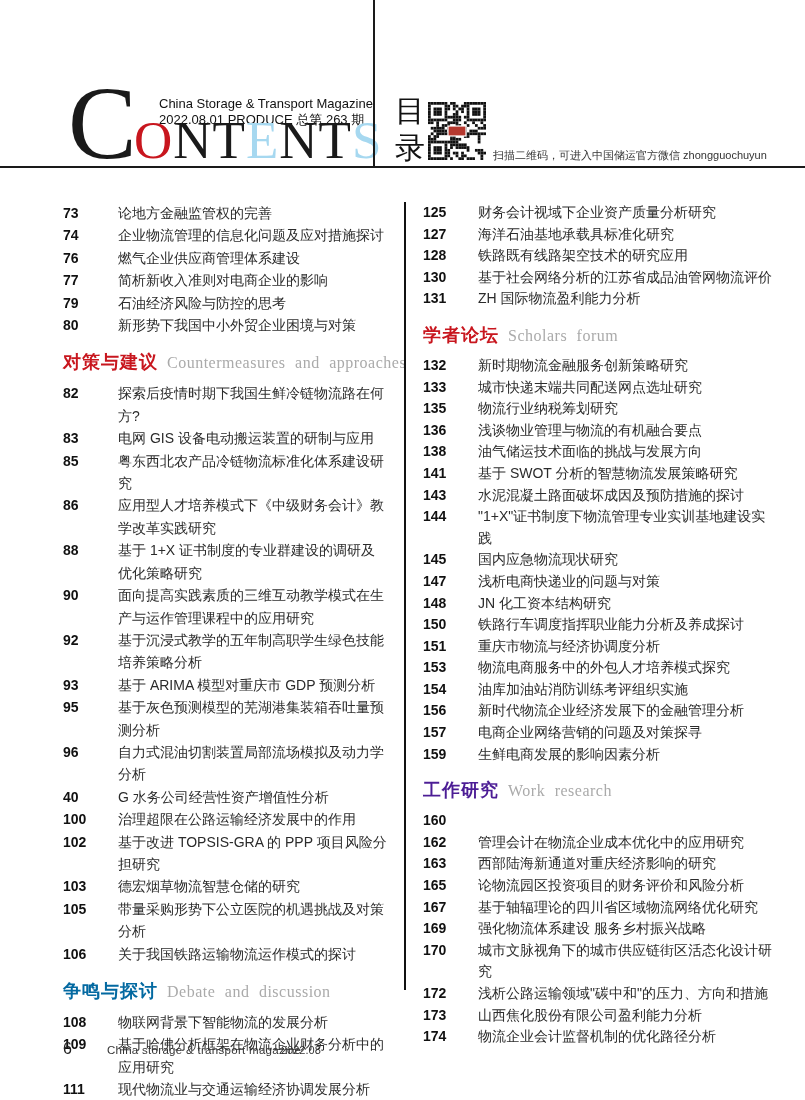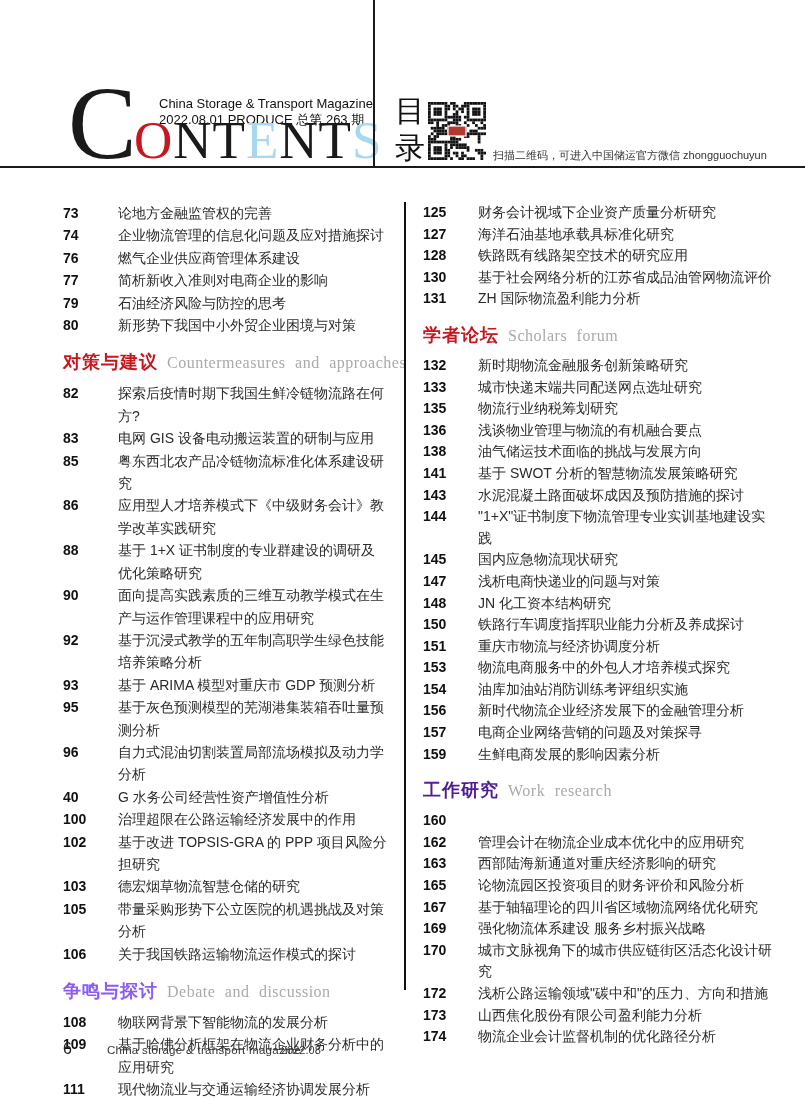--- a/index.html
+++ b/index.html
@@ -389,21 +389,21 @@
         <span class="ti">德宏烟草物流智慧仓储的研究</span>
       </div>
       <div class="row">
         <span class="no">105</span>
         <span class="ti">带量采购形势下公立医院的机遇挑战及对策分析</span>
       </div>
       <div class="row">
         <span class="no">106</span>
         <span class="ti">关于我国铁路运输物流运作模式的探讨</span>
       </div>
-      <div class="sec"><span class="sec-zh" style="color: #8b5cf6;">争鸣与探讨</span><span class="sec-en" style="color: rgb(170, 170, 170);">Debate and discussion</span></div>
+      <div class="sec"><span class="sec-zh" style="color: #0369a1;">争鸣与探讨</span><span class="sec-en" style="color: rgb(170, 170, 170);">Debate and discussion</span></div>
       <div class="row">
         <span class="no">108</span>
         <span class="ti">物联网背景下智能物流的发展分析</span>
       </div>
       <div class="row">
         <span class="no">109</span>
         <span class="ti">基于哈佛分析框架在物流企业财务分析中的应用研究</span>
       </div>
       <div class="row">
         <span class="no">111</span>

